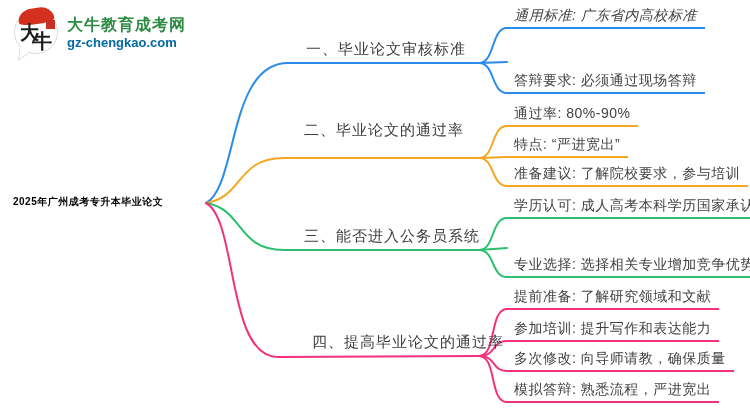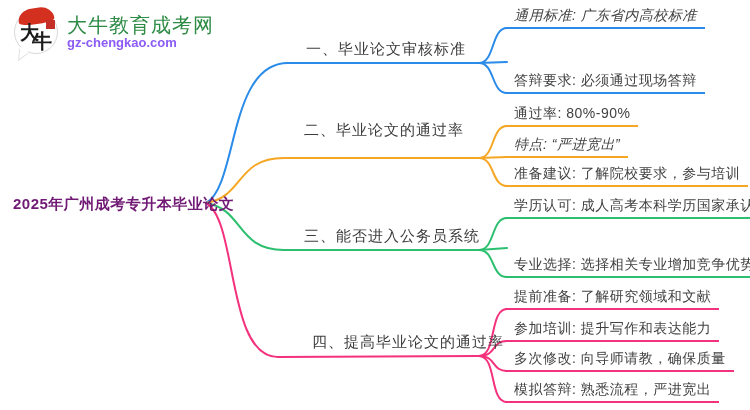--- a/index.html
+++ b/index.html
@@ -7,22 +7,22 @@
     position:relative;width:750px;height:410px;background:#ffffff;
     overflow:hidden;font-family:"Liberation Sans","DejaVu Sans",sans-serif;
   }
   svg{position:absolute;left:0;top:0;}
   path{fill:none;stroke-width:2;stroke-linecap:round;}
   .c1{stroke:#2a8be8;}
   .c2{stroke:#f5a623;}
   .c3{stroke:#2bbf6f;}
   .c4{stroke:#f4317c;}
   .root-title{
-    position:absolute;left:13px;top:195px;font-size:15px;font-weight:600;
-    color:#701a75;white-space:nowrap;letter-spacing:0.5px;
+    position:absolute;left:13px;top:195px;font-size:10px;font-weight:600;
+    color:#000000;white-space:nowrap;letter-spacing:0.5px;
   }
   .branch-label{
     position:absolute;font-size:15px;color:#3c3c3c;white-space:nowrap;
     letter-spacing:1px;
   }
   .leaf{
     position:absolute;left:505px;font-size:14px;color:#424242;
     white-space:nowrap;line-height:20px;height:21px;
     padding:0 8px 1px 9px;border-bottom:2px solid;letter-spacing:0.5px;
   }
@@ -42,22 +42,22 @@
     transform:rotate(75deg) skew(20deg,20deg);
   }
   .bubble .cap{
     position:absolute;left:3px;top:-3px;width:36px;height:16px;background:#d4301f;
     border-radius:50% 50% 45% 45% / 100% 100% 30% 30%;transform:rotate(-8deg);
   }
   .bubble .ch1{position:absolute;left:5px;top:9px;font-size:19px;font-weight:bold;color:#1c1c1c;}
   .bubble .ch2{position:absolute;left:17px;top:17px;font-size:20px;font-weight:bold;color:#1c1c1c;}
   .bubble .seal{position:absolute;right:2px;top:9px;width:9px;height:9px;background:#c62f28;}
   .logo-text{margin-left:9px;padding-top:5px;}
-  .logo-name{font-size:20px;font-weight:normal;color:#2e8b45;letter-spacing:1px;line-height:20px;}
-  .logo-url{font-size:13px;font-weight:bold;color:#8b5cf6;line-height:16px;}
+  .logo-name{font-size:16px;font-weight:bold;color:#2e8b45;letter-spacing:1px;line-height:20px;}
+  .logo-url{font-size:13px;font-weight:bold;color:#0369a1;line-height:16px;}
 </style>
 </head>
 <body>
 
 <div id="canvas">
 
   <svg width="750" height="410" viewBox="0 0 750 410">
 
     <g>
       <path class="c1" d="M206,203 C238,186 228,63 288,63 L479,63"></path>
@@ -107,21 +107,21 @@
 
   <div class="branch-label" style="left:306px;top:40px;">一、毕业论文审核标准</div>
   <div class="branch-label" style="left:304px;top:121px;">二、毕业论文的通过率</div>
   <div class="branch-label" style="left:304px;top:227px;">三、能否进入公务员系统</div>
   <div class="branch-label" style="left:312px;top:333px;">四、提高毕业论文的通过率</div>
 
   <div class="leaf b1" style="top:5px;font-style:italic;">通用标准: 广东省内高校标准</div>
   <div class="leaf b1" style="top:70px;text-align:center;">答辩要求: 必须通过现场答辩</div>
 
   <div class="leaf b2" style="top:103px;">通过率: 80%-90%</div>
-  <div class="leaf b2" style="top:134px;font-style:italic;">特点: “严进宽出”</div>
+  <div class="leaf b2" style="top:134px;">特点: “严进宽出”</div>
   <div class="leaf b2" style="top:163px;">准备建议: 了解院校要求，参与培训</div>
 
   <div class="leaf b3" style="top:195px;">学历认可: 成人高考本科学历国家承认</div>
   <div class="leaf b3" style="top:254px;">专业选择: 选择相关专业增加竞争优势</div>
 
   <div class="leaf b4" style="top:286px;">提前准备: 了解研究领域和文献</div>
   <div class="leaf b4" style="top:348px;">多次修改: 向导师请教，确保质量</div>
   <div class="leaf b4" style="top:318px;">参加培训: 提升写作和表达能力</div>
   <div class="leaf b4" style="top:379px;">模拟答辩: 熟悉流程，严进宽出</div>
 

